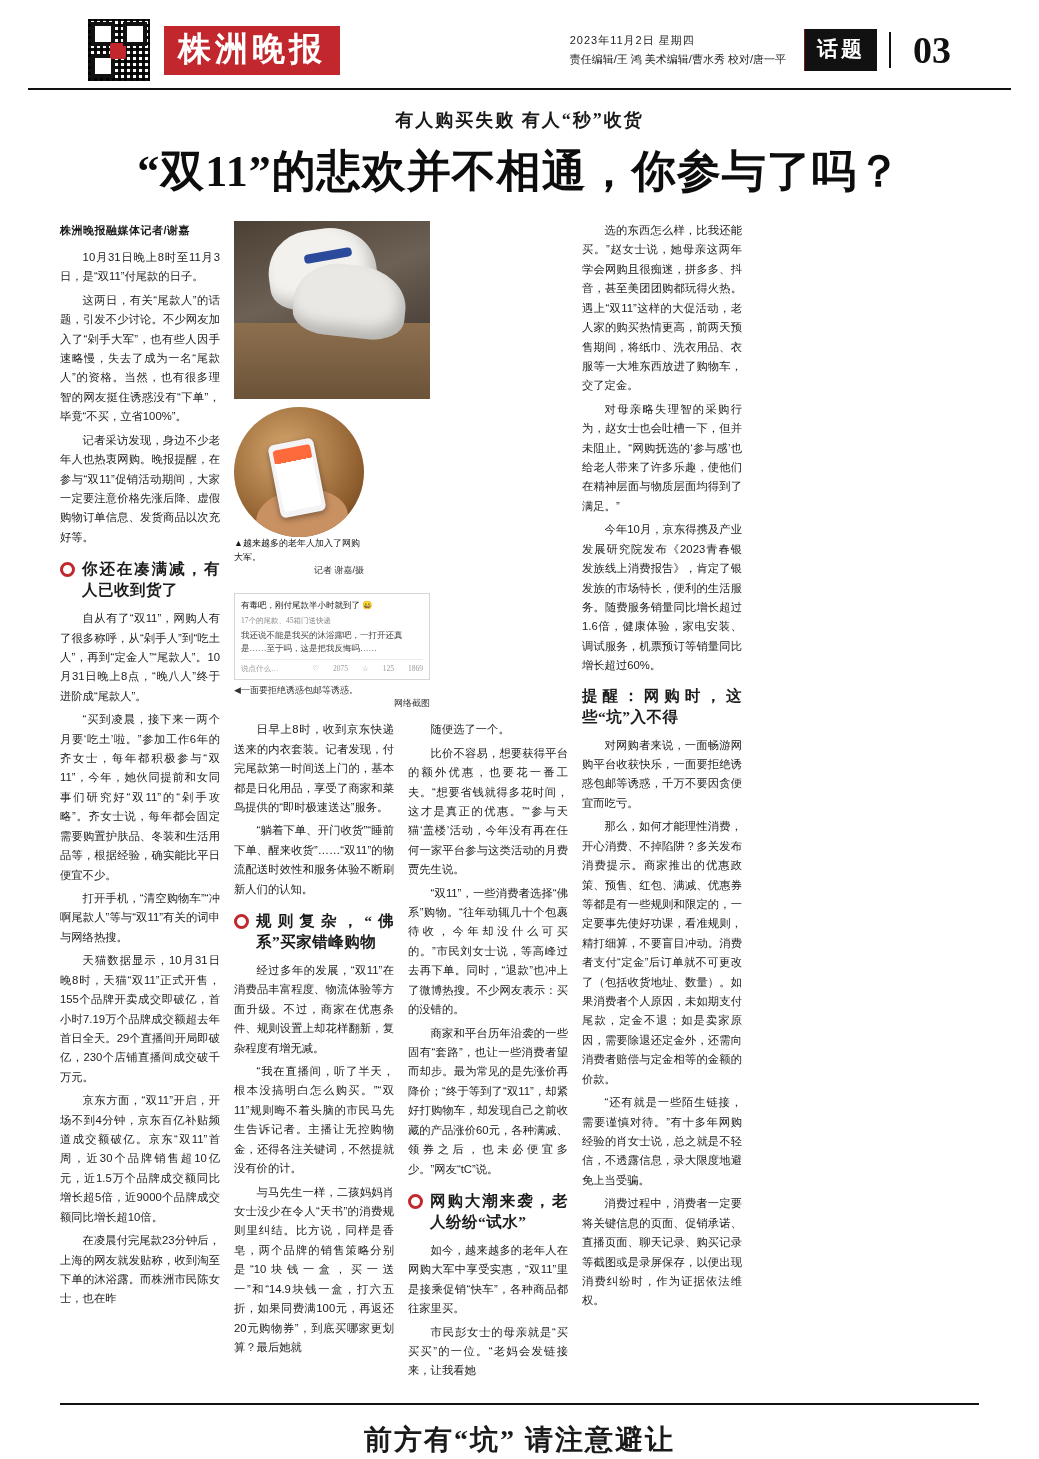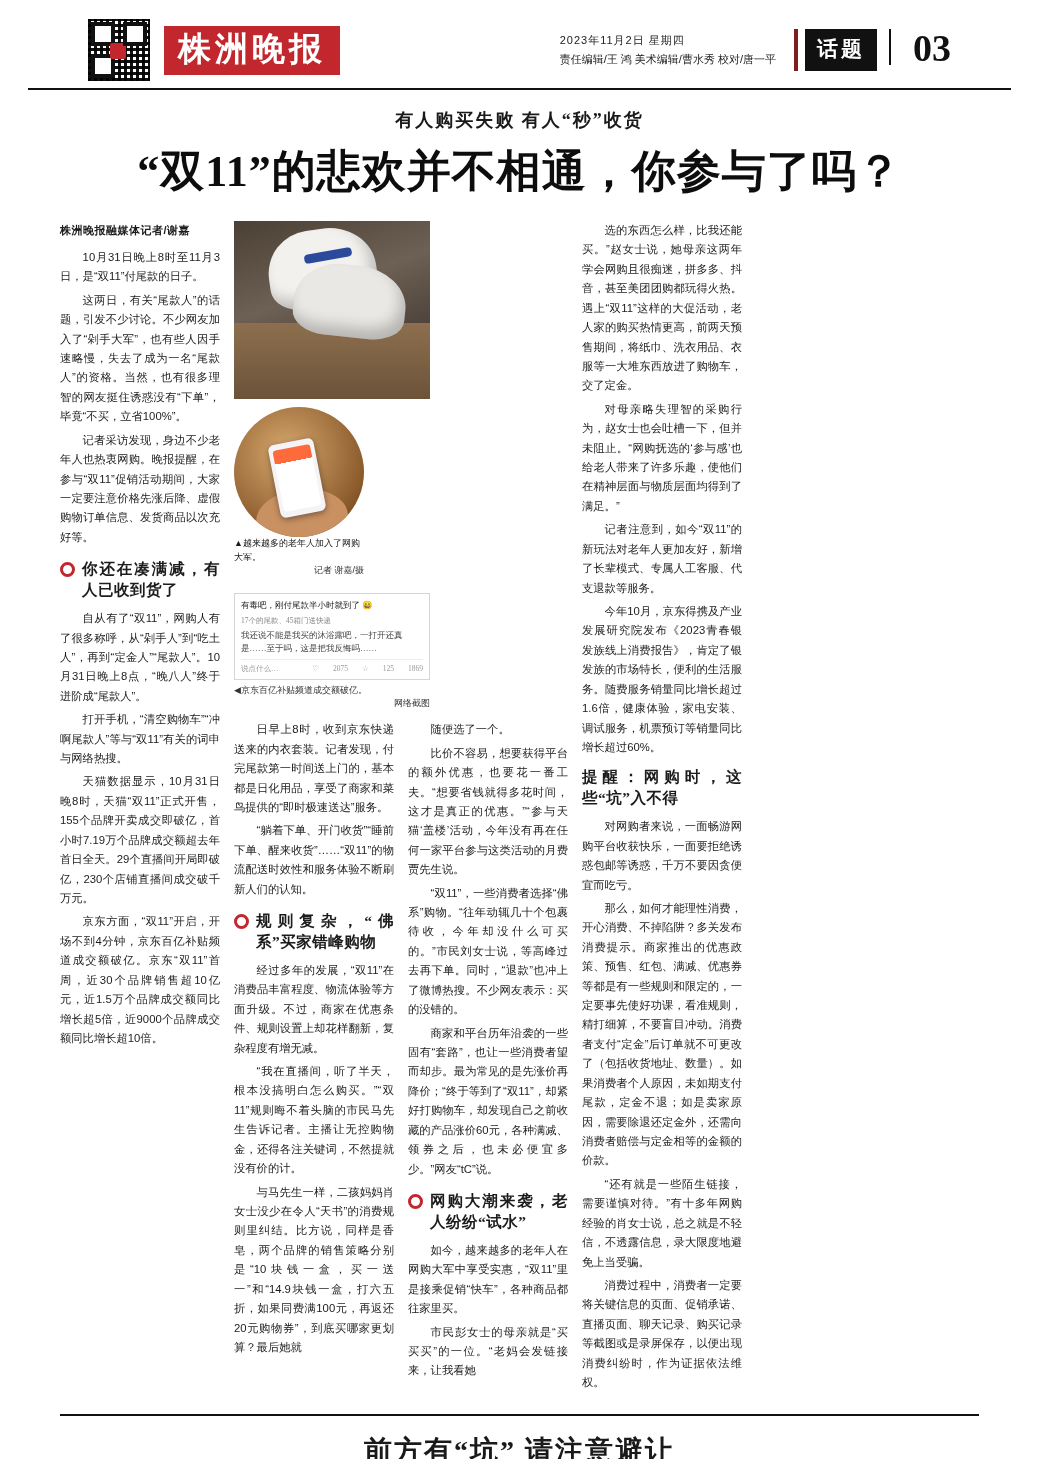--- a/index.html
+++ b/index.html
@@ -81,23 +81,23 @@
     margin-left: auto;
     text-align: left;
     font-size: 11px;
     color: #222;
     line-height: 1.7;
     padding-right: 18px;
   }
   .masthead-meta .date { letter-spacing: 1px; }
   .masthead-right {
     display: flex;
-    align-items: flex-start;
-    border-left: 4px solid #7f1d1d;
-    padding-left: 7px;
+    align-items: center;
+    border-left: 1px solid #7f1d1d;
+    padding-left: 0;
   }
   .topic-tag {
     background: #111;
     color: #fff;
     font-size: 21px;
     letter-spacing: 3px;
     padding: 6px 12px 8px 12px;
     font-family: "Liberation Serif", serif;
     font-weight: bold;
   }
@@ -350,23 +350,25 @@
     <div class="col c1">
       <div class="byline">株洲晚报融媒体记者/谢嘉</div>
       <p>10月31日晚上8时至11月3日，是“双11”付尾款的日子。</p>
       <p>这两日，有关“尾款人”的话题，引发不少讨论。不少网友加入了“剁手大军”，也有些人因手速略慢，失去了成为一名“尾款人”的资格。当然，也有很多理智的网友挺住诱惑没有“下单”，毕竟“不买，立省100%”。</p>
       <p>记者采访发现，身边不少老年人也热衷网购。晚报提醒，在参与“双11”促销活动期间，大家一定要注意价格先涨后降、虚假购物订单信息、发货商品以次充好等。</p>
       <div class="subhead">
         <span class="bullet"></span>
         <span class="subhead-text">你还在凑满减，有人已收到货了</span>
       </div>
       <p>自从有了“双11”，网购人有了很多称呼，从“剁手人”到“吃土人”，再到“定金人”“尾款人”。10月31日晚上8点，“晚八人”终于迸阶成“尾款人”。</p>
+      <p>“买到凌晨，接下来一两个月要‘吃土’啦。”参加工作6年的齐女士，每年都积极参与“双11”，今年，她伙同提前和女同事们研究好“双11”的“剁手攻略”。齐女士说，每年都会固定需要购置护肤品、冬装和生活用品等，根据经验，确实能比平日便宜不少。</p>
       <p>打开手机，“清空购物车”“冲啊尾款人”等与“双11”有关的词申与网络热搜。</p>
       <p>天猫数据显示，10月31日晚8时，天猫“双11”正式开售，155个品牌开卖成交即破亿，首小时7.19万个品牌成交额超去年首日全天。29个直播间开局即破亿，230个店铺直播间成交破千万元。</p>
       <p>京东方面，“双11”开启，开场不到4分钟，京东百亿补贴频道成交额破亿。京东“双11”首周，近30个品牌销售超10亿元，近1.5万个品牌成交额同比增长超5倍，近9000个品牌成交额同比增长超10倍。</p>
+      <p>在凌晨付完尾款23分钟后，上海的网友就发贴称，收到淘至下单的沐浴露。而株洲市民陈女士，也在昨</p>
     </div>
 
     <div class="media">
       <div class="media-row">
         <div class="photo-a">
           <span class="box"></span>
           <span class="shoe1"></span>
           <span class="shoe2"></span>
           <span class="stripe"></span>
         </div>
@@ -389,21 +391,21 @@
             <div class="sc-bar">
               <span>说点什么…</span>
               <span class="spacer"></span>
               <span>♡</span>
               <span>2075</span>
               <span>☆</span>
               <span>125</span>
               <span>1869</span>
             </div>
           </div>
-          <div class="cap">◀京东百亿补贴频道成交额破亿。</div>
+          <div class="cap">◀一面要拒绝诱惑包邮等诱惑。</div>
           <div class="cap-credit">网络截图</div>
         </div>
       </div>
 
       <div style="display:flex;gap:14px;margin-top:10px;">
 
         <div class="col c2">
           <p>日早上8时，收到京东快递送来的内衣套装。记者发现，付完尾款第一时间送上门的，基本都是日化用品，享受了商家和菜鸟提供的“即时极速送达”服务。</p>
           <p>“躺着下单、开门收货”“睡前下单、醒来收货”……“双11”的物流配送时效性和服务体验不断刷新人们的认知。</p>
           <div class="subhead">
@@ -426,21 +428,20 @@
           </div>
           <p>如今，越来越多的老年人在网购大军中享受实惠，“双11”里是接乘促销“快车”，各种商品都往家里买。</p>
           <p>市民彭女士的母亲就是“买买买”的一位。“老妈会发链接来，让我看她</p>
         </div>
       </div>
     </div>
 
     <div class="col c4">
       <p>选的东西怎么样，比我还能买。”赵女士说，她母亲这两年学会网购且很痴迷，拼多多、抖音，甚至美团团购都玩得火热。遇上“双11”这样的大促活动，老人家的购买热情更高，前两天预售期间，将纸巾、洗衣用品、衣服等一大堆东西放进了购物车，交了定金。</p>
       <p>对母亲略失理智的采购行为，赵女士也会吐槽一下，但并未阻止。“网购抚选的‘参与感’也给老人带来了许多乐趣，使他们在精神层面与物质层面均得到了满足。”</p>
-      <p>记者注意到，如今“双11”的新玩法对老年人更加友好，新增了长辈模式、专属人工客服、代支退款等服务。</p>
       <p>今年10月，京东得携及产业发展研究院发布《2023青春银发族线上消费报告》，肯定了银发族的市场特长，便利的生活服务。随费服务销量同比增长超过1.6倍，健康体验，家电安装、调试服务，机票预订等销量同比增长超过60%。</p>
       <div class="subhead note">
         <span class="subhead-text">提醒：网购时，这些“坑”入不得</span>
       </div>
       <p>对网购者来说，一面畅游网购平台收获快乐，一面要拒绝诱惑包邮等诱惑，千万不要因贪便宜而吃亏。</p>
       <p>那么，如何才能理性消费，开心消费、不掉陷阱？多关发布消费提示。商家推出的优惠政策、预售、红包、满减、优惠券等都是有一些规则和限定的，一定要事先使好功课，看准规则，精打细算，不要盲目冲动。消费者支付“定金”后订单就不可更改了（包括收货地址、数量）。如果消费者个人原因，未如期支付尾款，定金不退；如是卖家原因，需要除退还定金外，还需向消费者赔偿与定金相等的金额的价款。</p>
       <p>“还有就是一些陌生链接，需要谨慎对待。”有十多年网购经验的肖女士说，总之就是不轻信，不透露信息，录大限度地避免上当受骗。</p>
       <p>消费过程中，消费者一定要将关键信息的页面、促销承诺、直播页面、聊天记录、购买记录等截图或是录屏保存，以便出现消费纠纷时，作为证据依法维权。</p>
     </div>
   </div>

